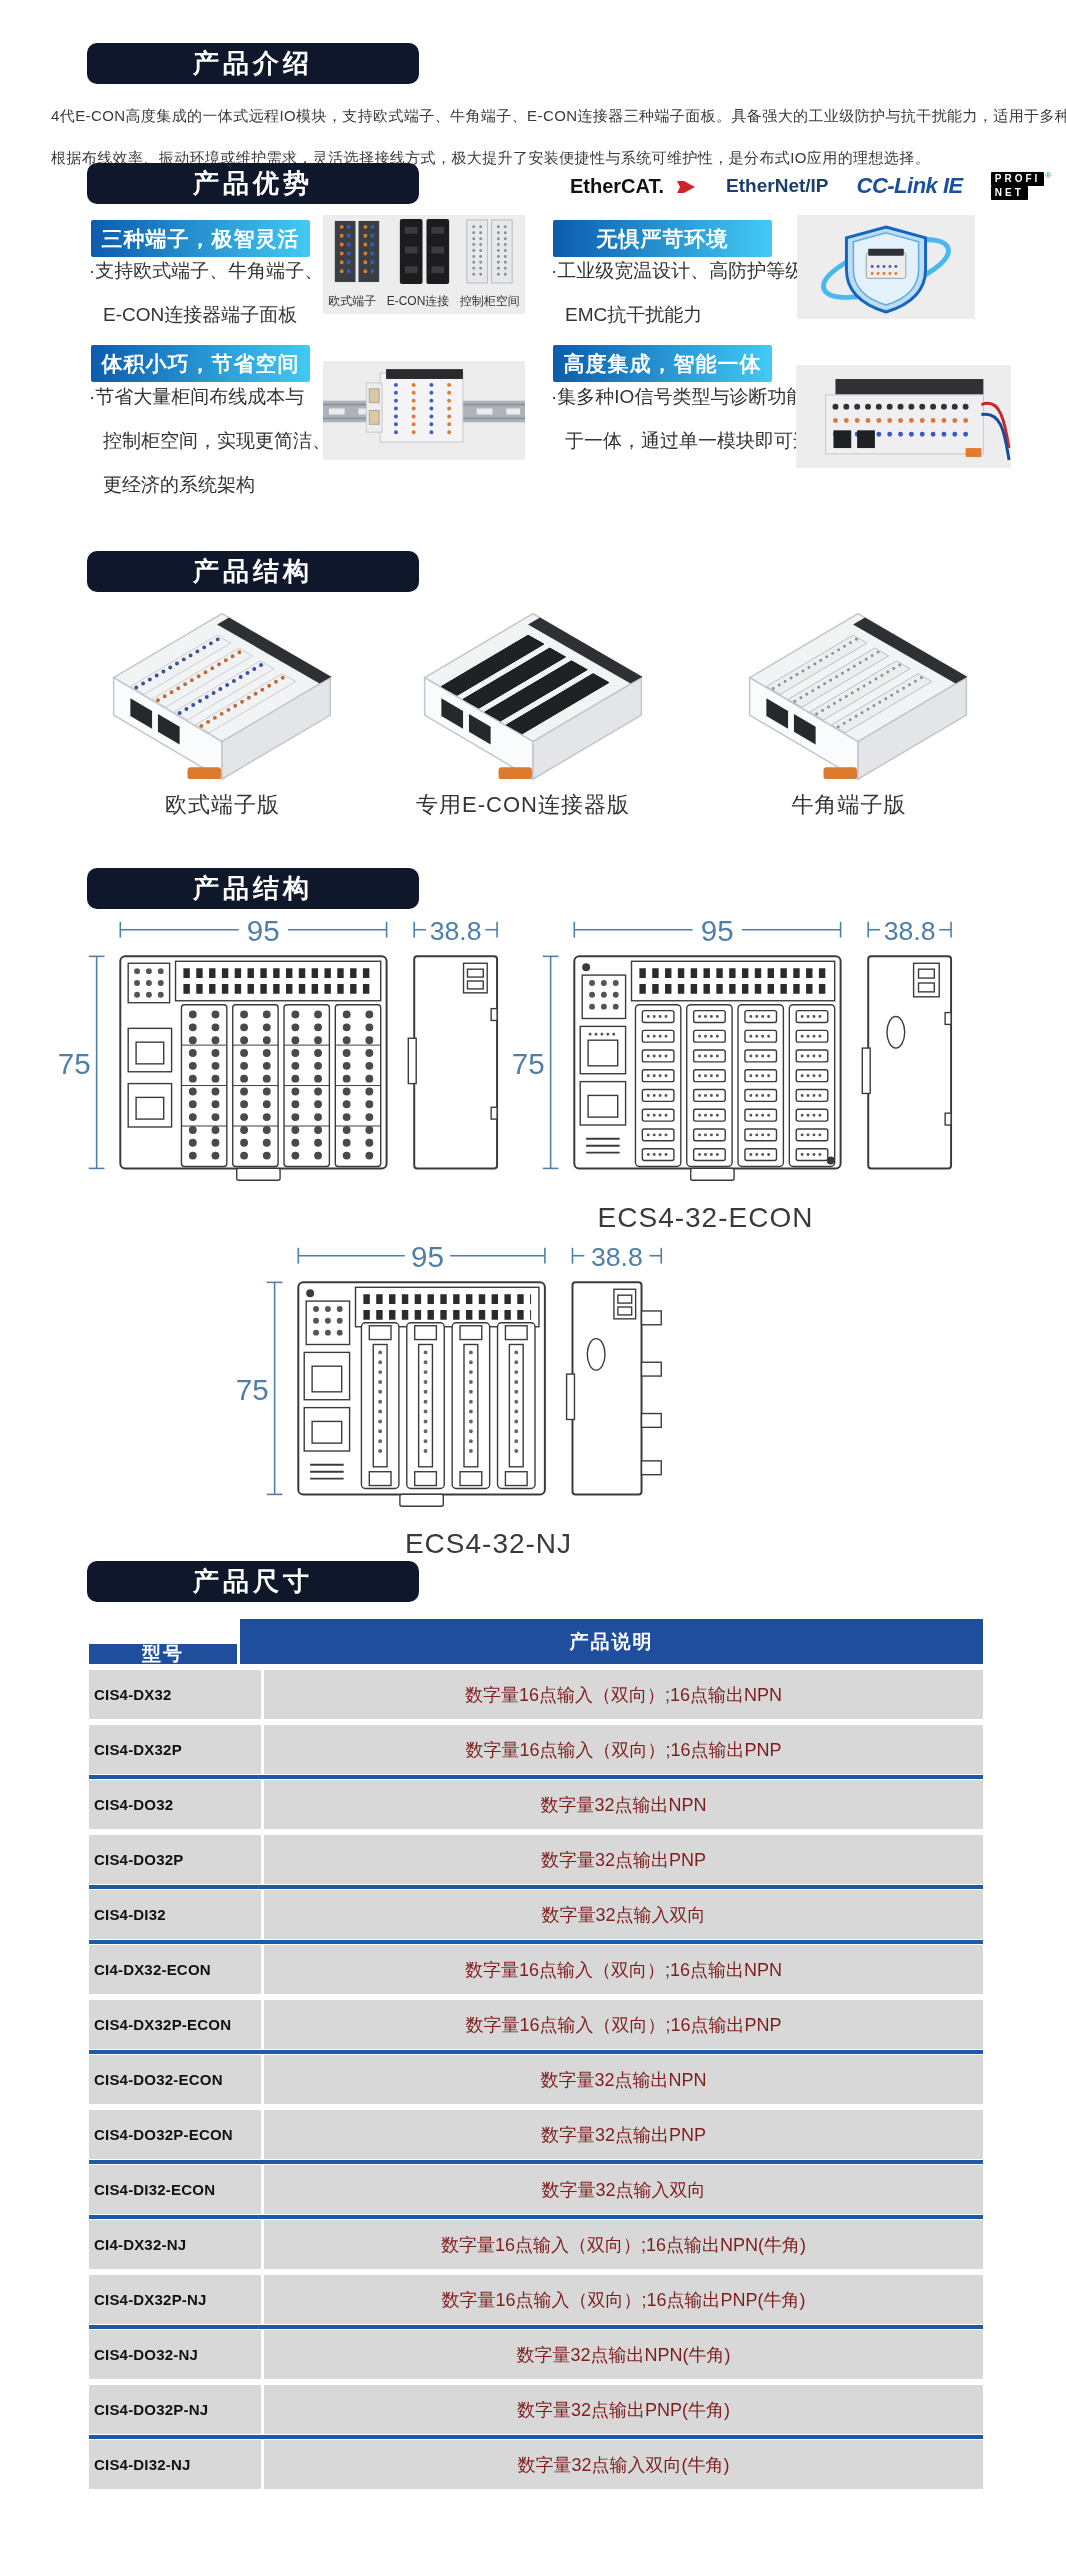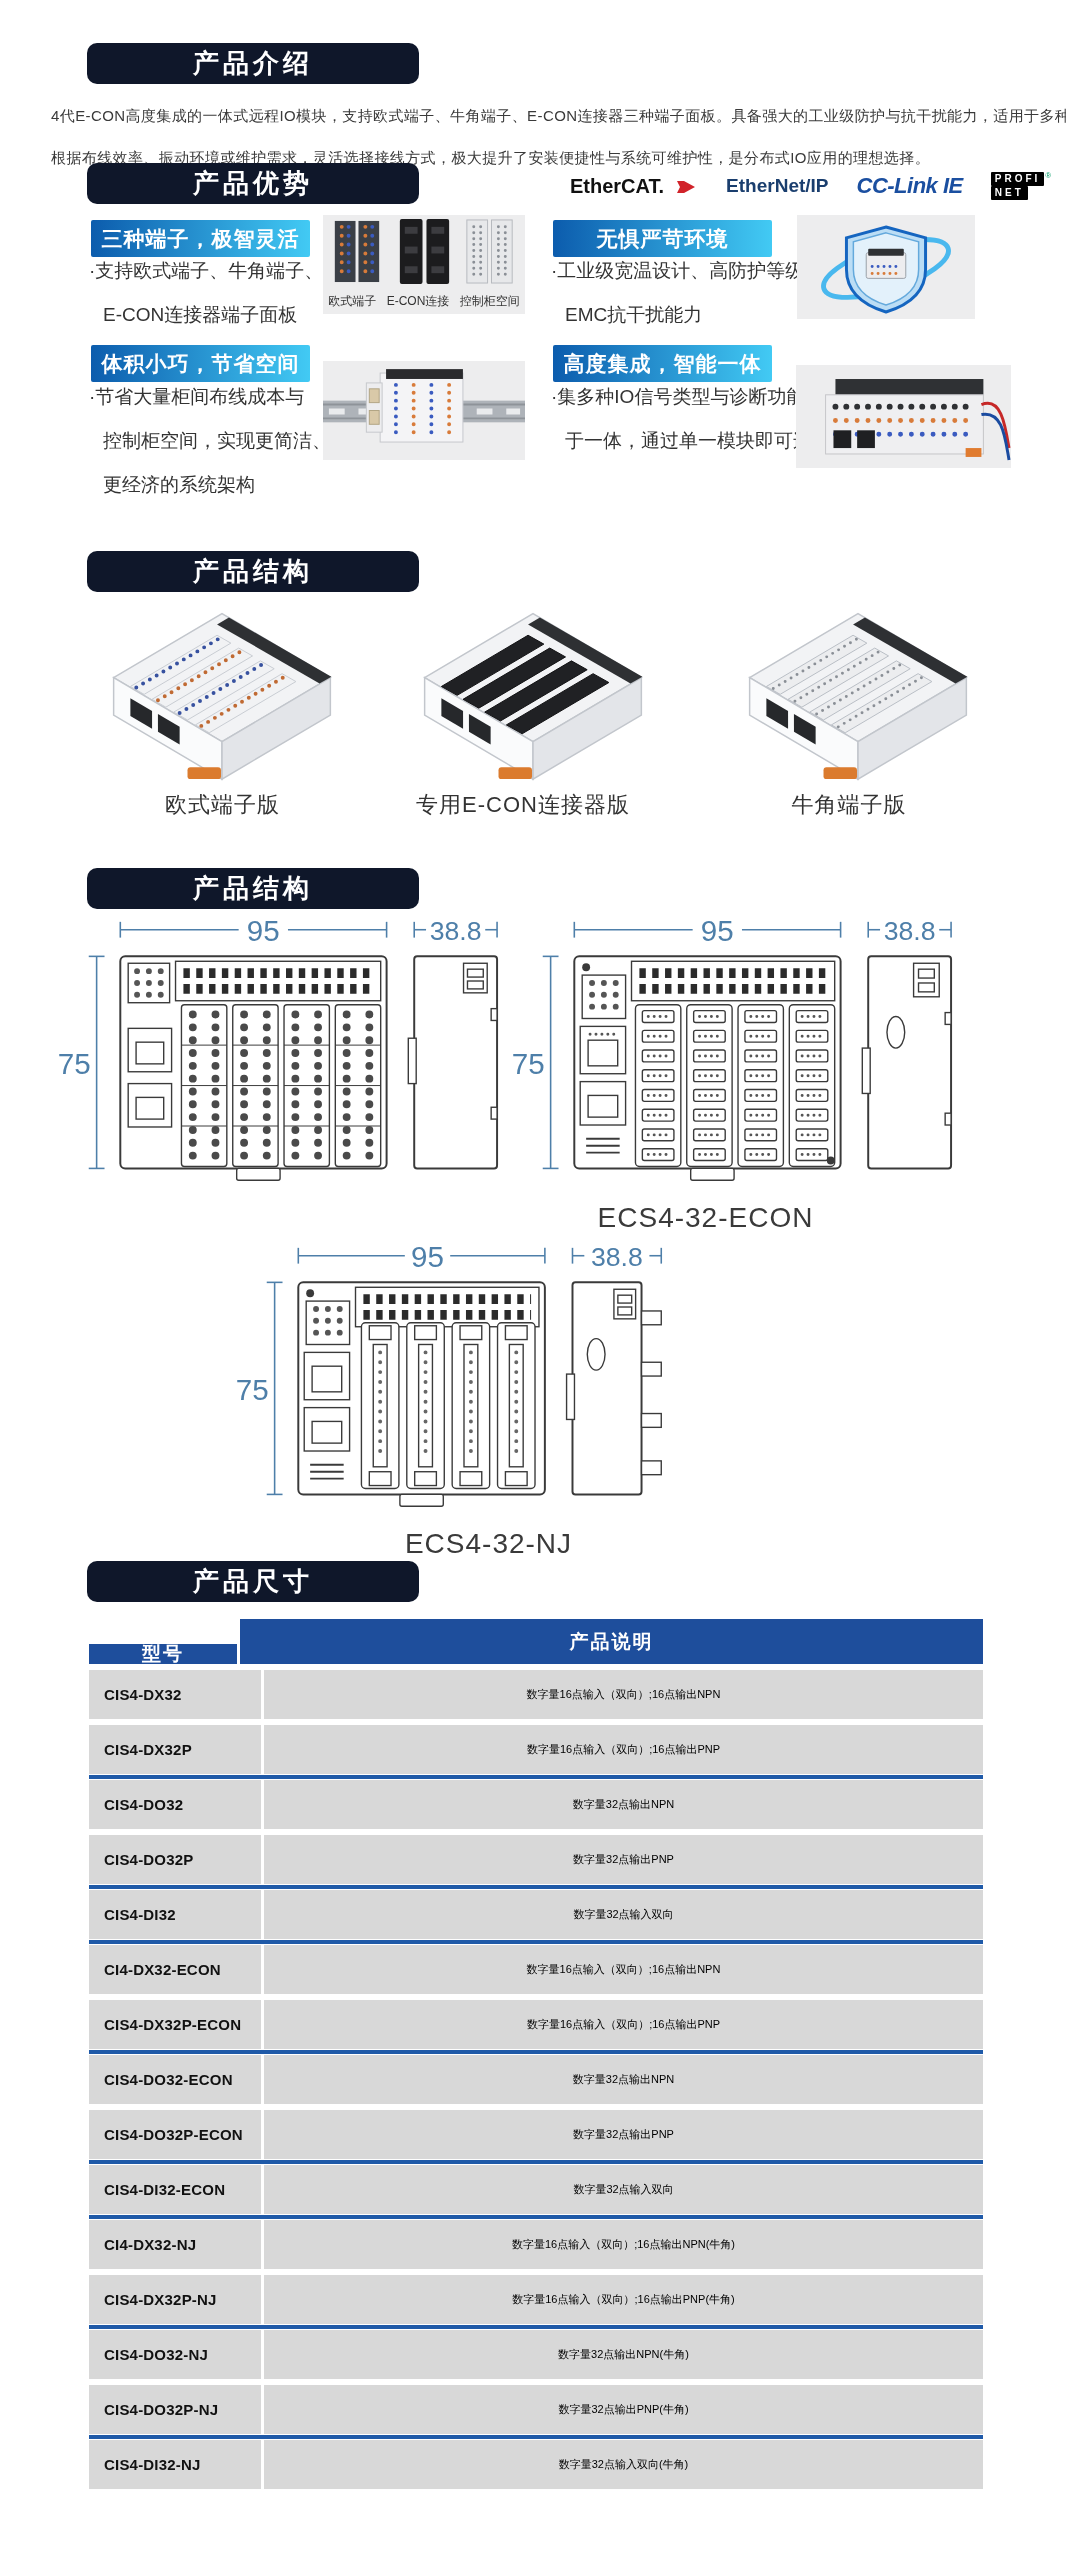--- a/index.html
+++ b/index.html
@@ -53,22 +53,22 @@
   svg .dotsT{stroke:#555;stroke-width:3;stroke-dasharray:0 6;stroke-linecap:round;}
 
   
   .tbl{position:absolute;left:89px;top:1619px;width:894px;}
   .thead{display:flex;gap:3px;height:45px;margin-bottom:6px;}
   .th{background:#1E4E9C;color:#fff;font-size:19px;font-weight:bold;display:flex;align-items:center;justify-content:center;letter-spacing:2px;}
   .th.c1{width:148px;margin-top:25px;}
   .th.c2{flex:1;}
   .trow{display:flex;gap:3px;height:49px;}
   .td{background:#D8D8D8;display:flex;align-items:center;box-sizing:border-box;}
-  .td.c1{width:172px;font-weight:bold;font-size:15px;color:#111;padding-left:15px;letter-spacing:0.2px;}
-  .td.c2{flex:1;justify-content:center;font-size:11px;color:#000000;}
+  .td.c1{width:172px;font-weight:bold;font-size:15px;color:#111;padding-left:5px;letter-spacing:0.2px;}
+  .td.c2{flex:1;justify-content:center;font-size:18px;color:#7f1d1d;}
   .gap{height:6px;}
   .gap.blue{background:linear-gradient(#fff 1px,#1F5AA8 1px,#1F5AA8 5px,#fff 5px);}
 </style>
 </head>
 <body>
 
 <div class="page">
 
   <div class="pill" style="top:43px;">产品介绍</div>
   <div class="intro">

